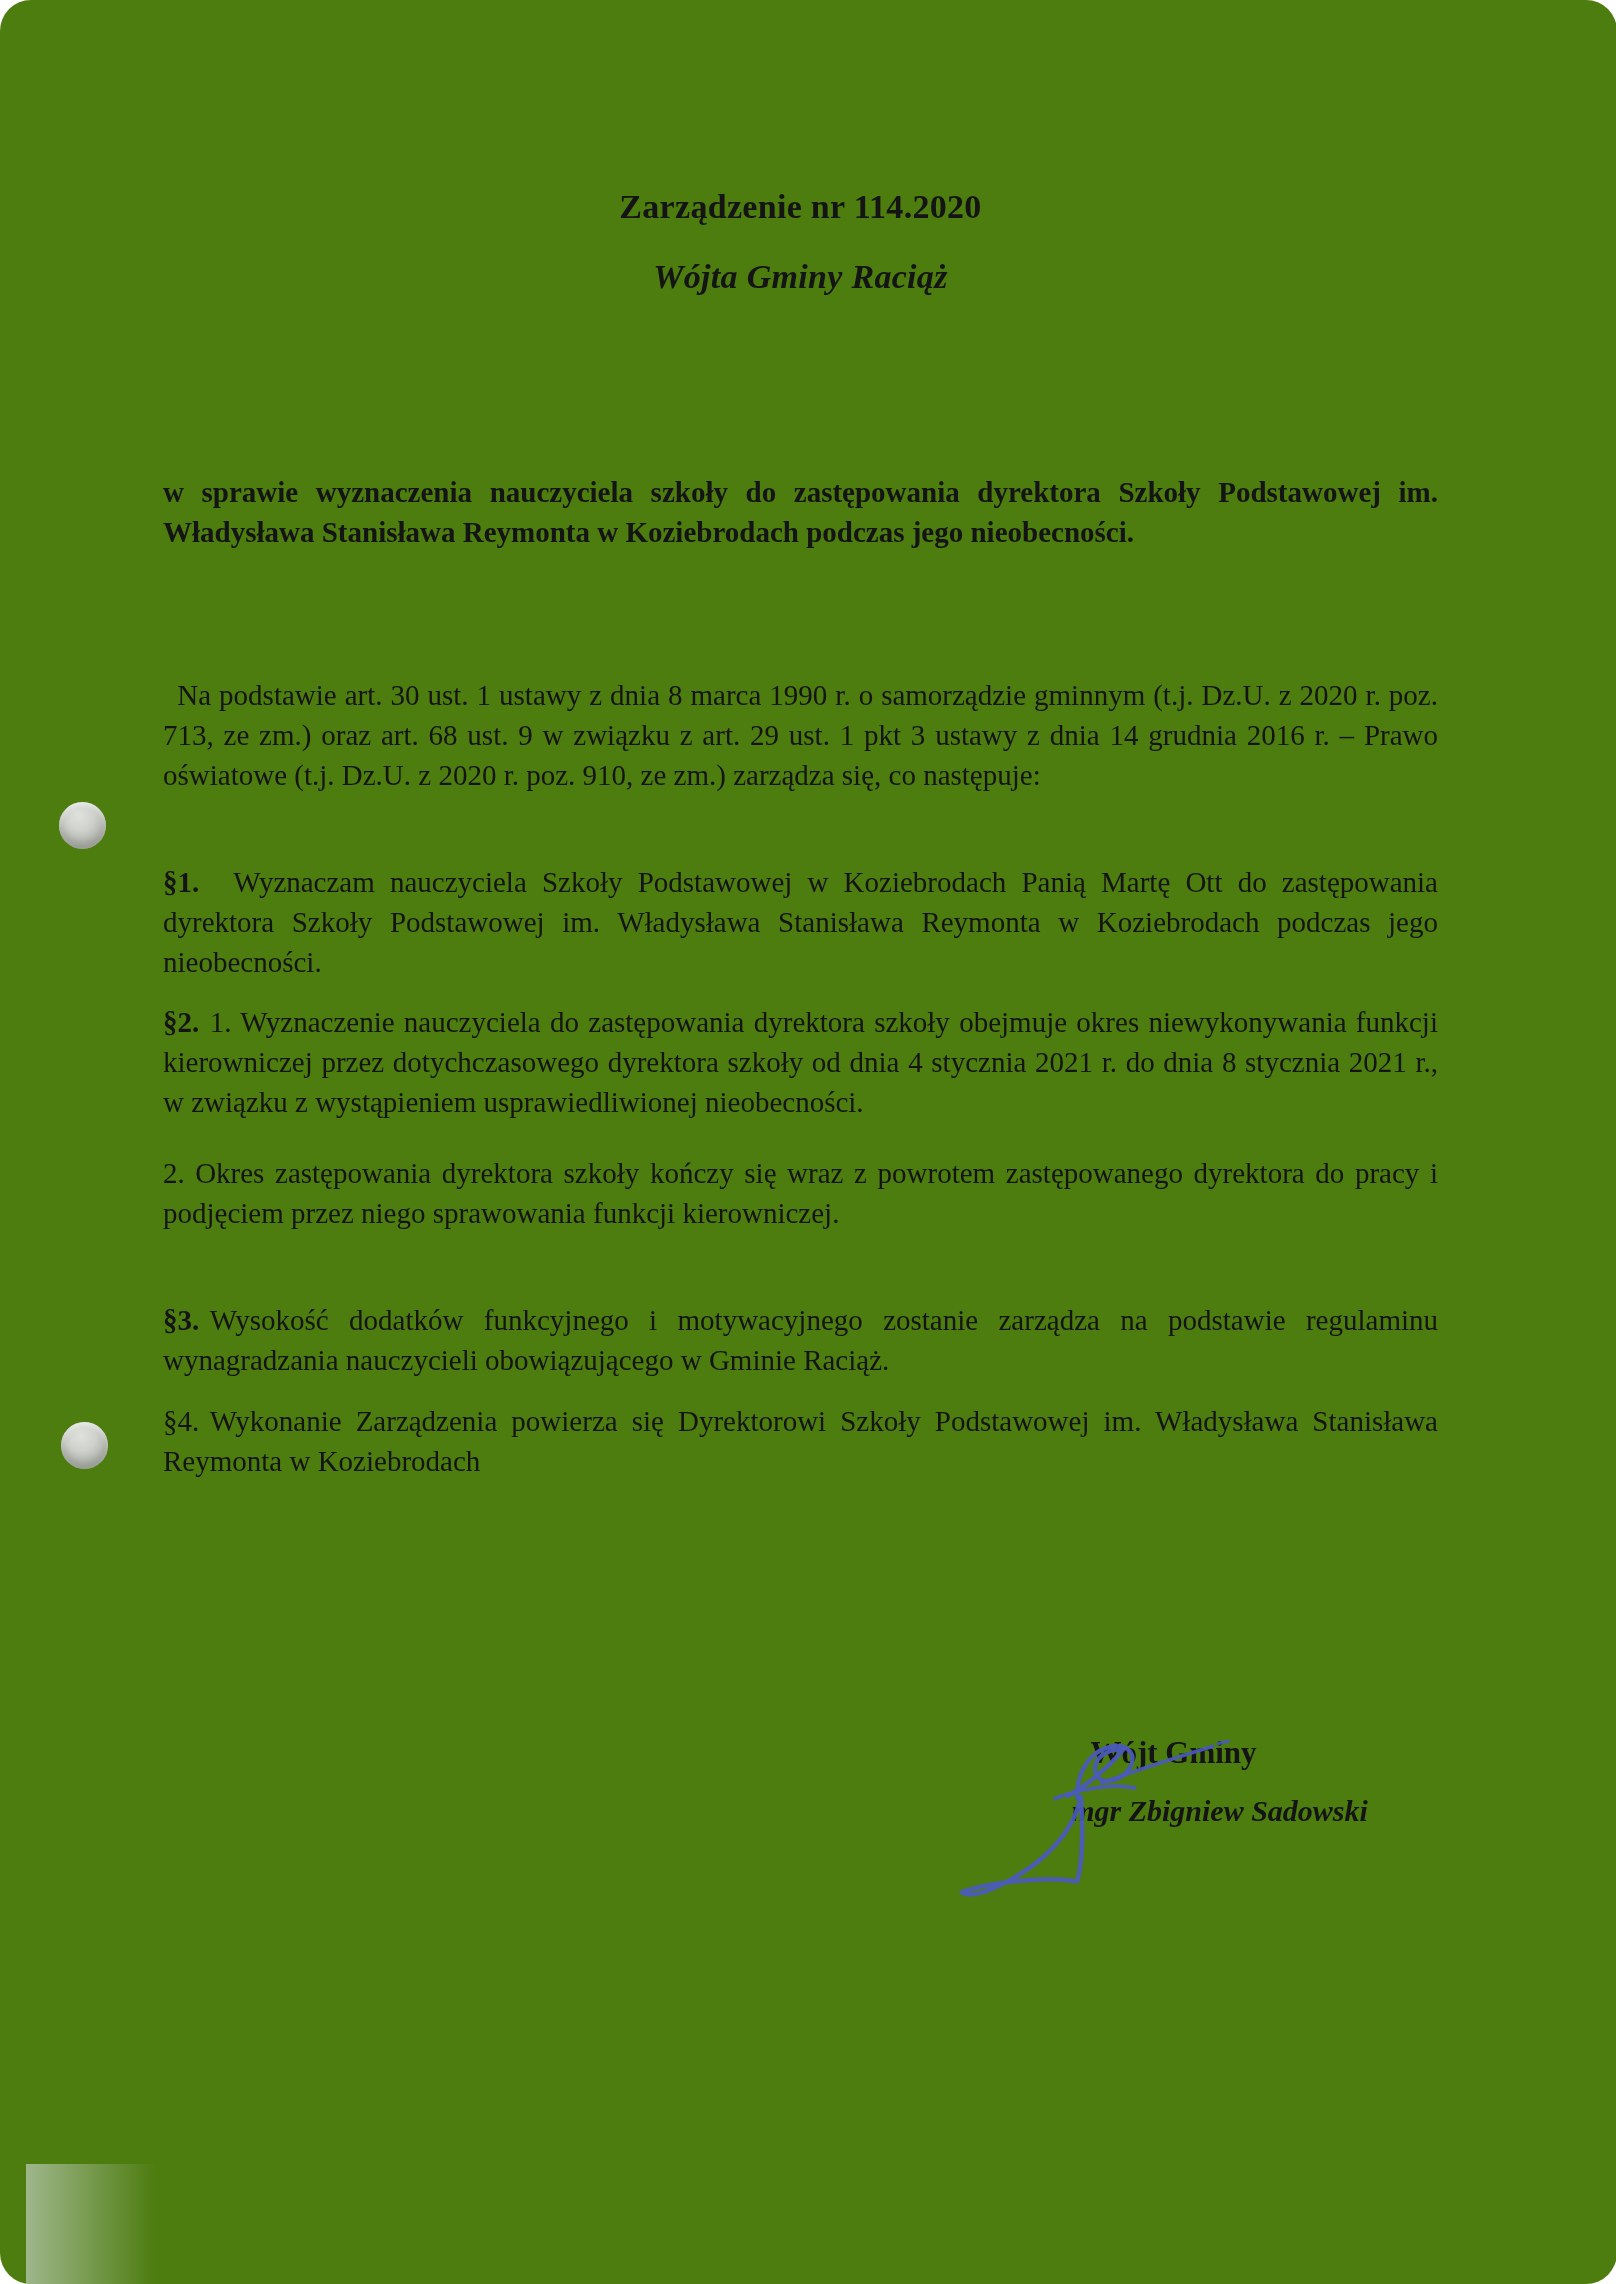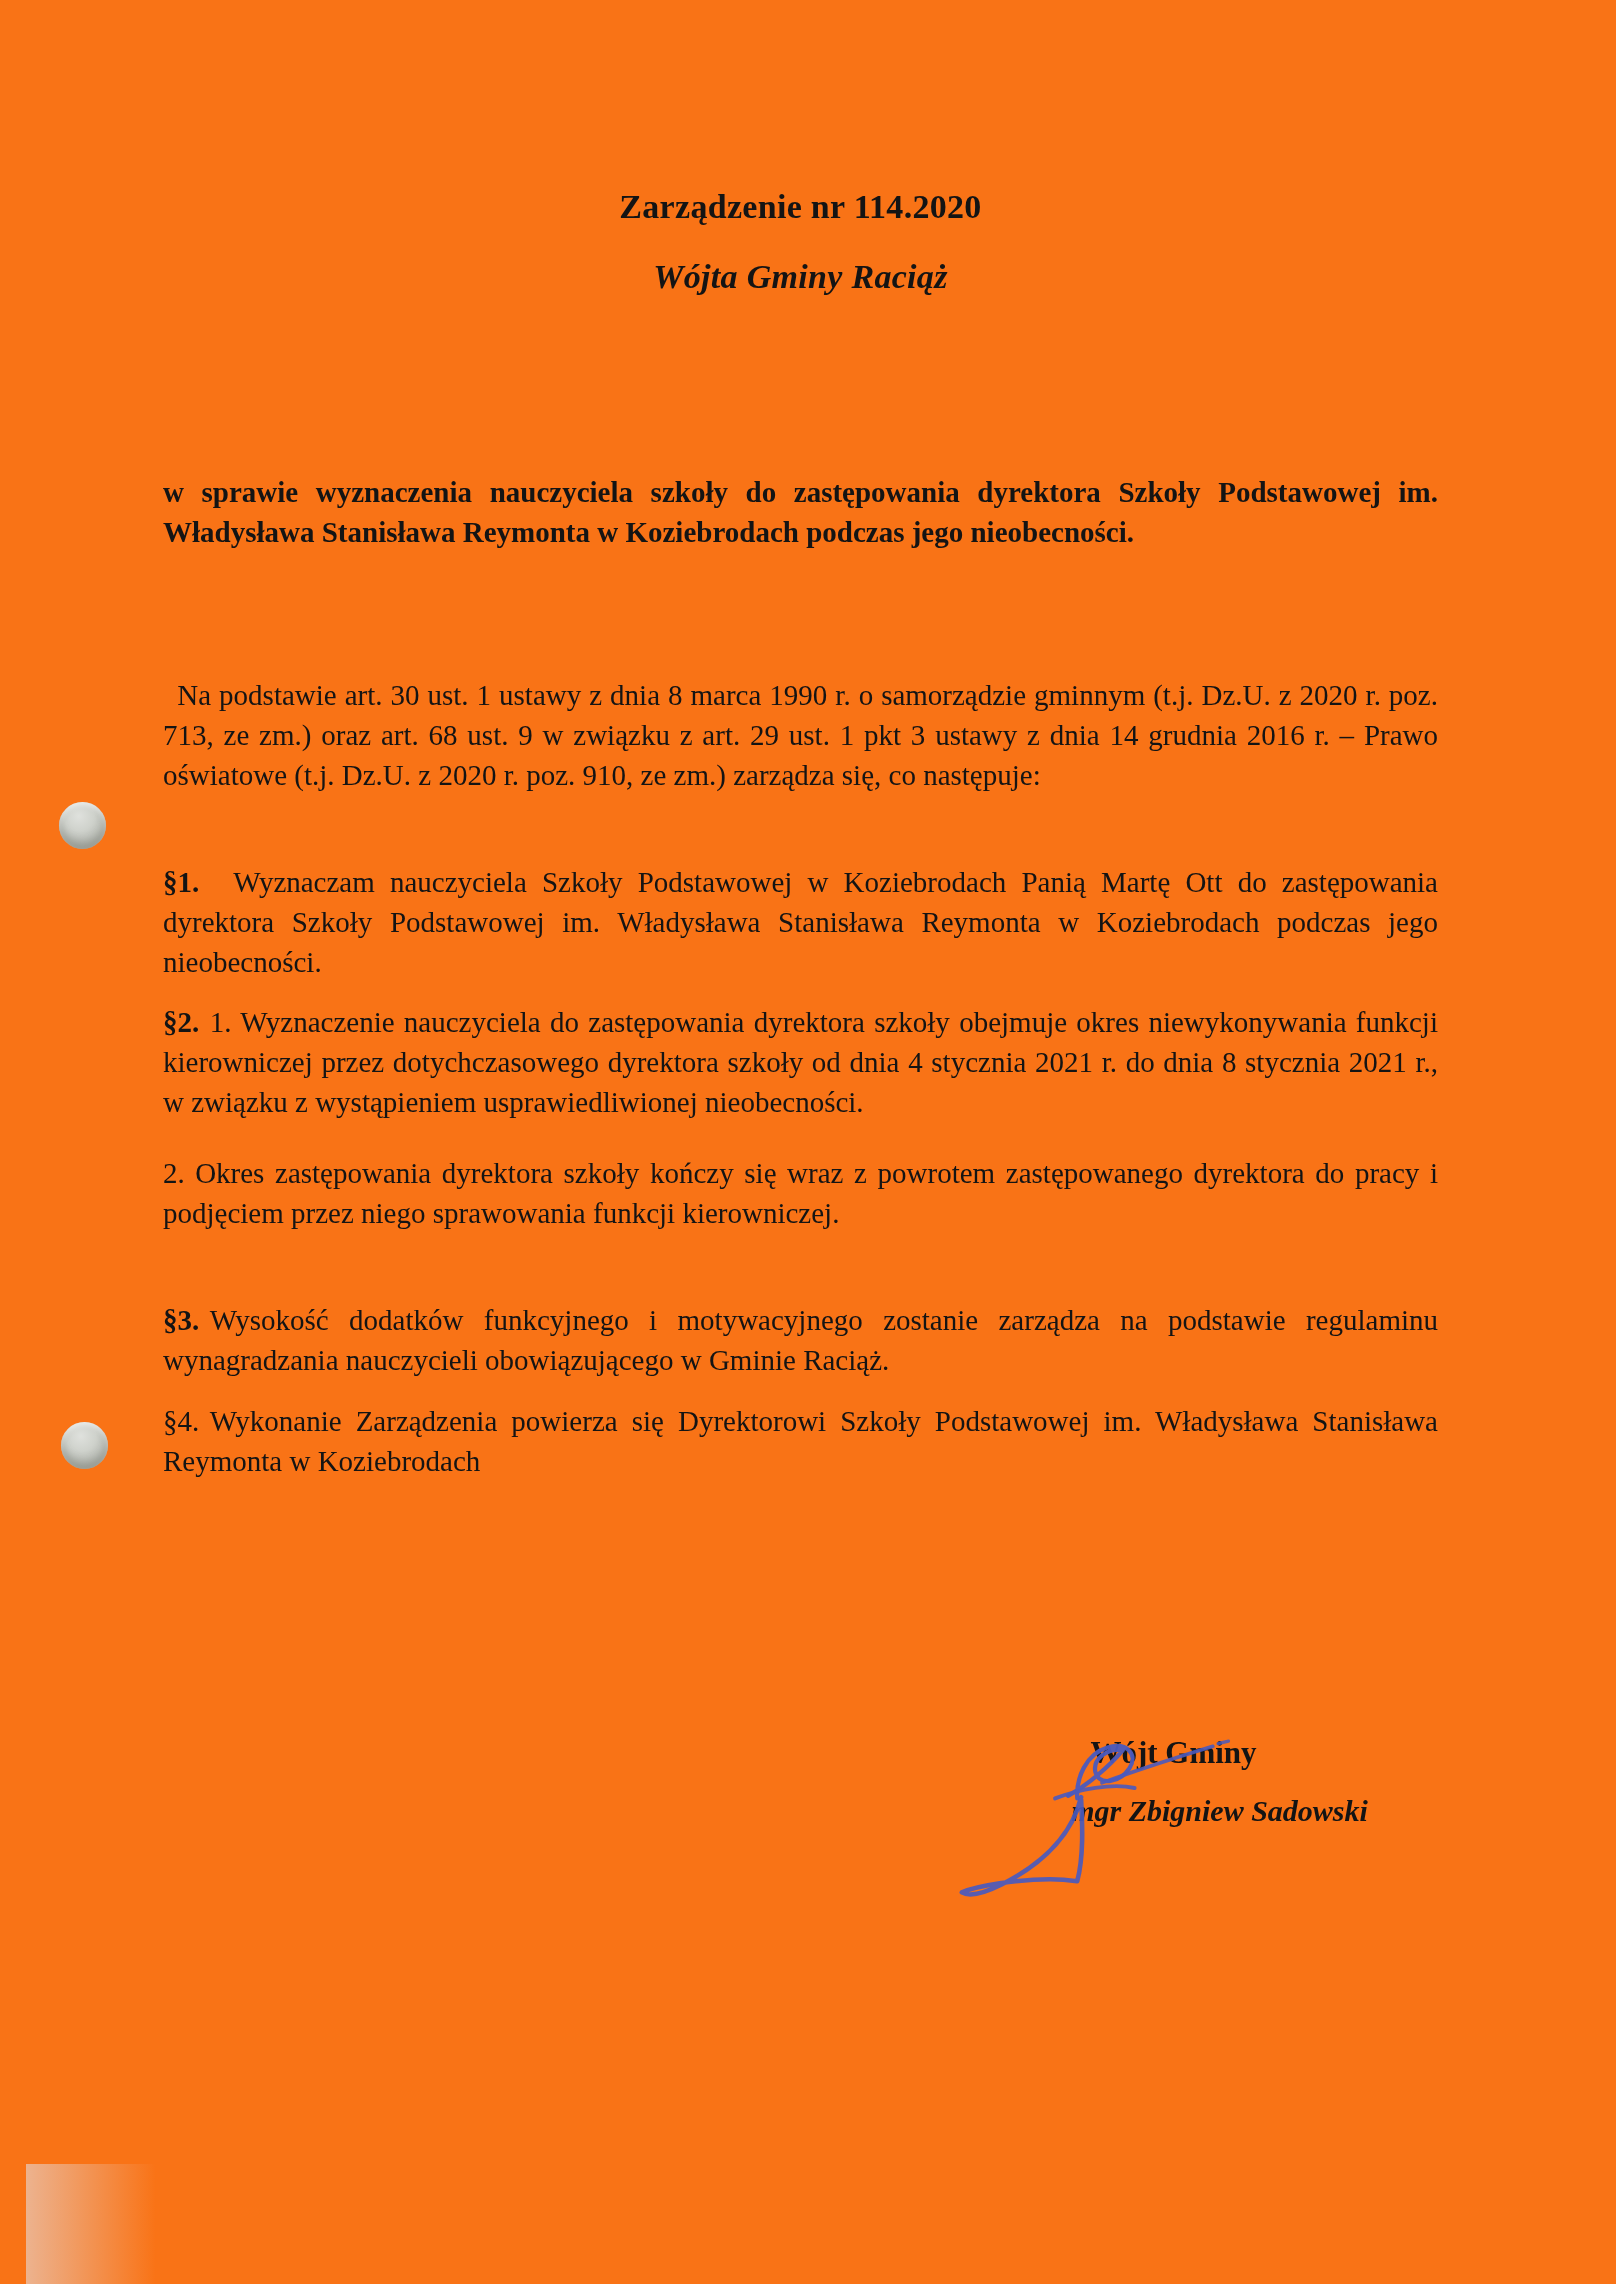--- a/index.html
+++ b/index.html
@@ -1,22 +1,23 @@
 <!DOCTYPE html>
 <html lang="pl" style="font-size:10.4px"><head>
 <meta charset="utf-8">
 <style>
   html,body{margin:0;padding:0;}
   .page{
     position:relative;
     width:1617px;height:2284px;
-    background:#f97316;
+    background:#4d7c0f;
     font-family:"Liberation Serif", serif;
     color:#141414;
     overflow:hidden;
+    border-radius:31px;
   }
   .abs{position:absolute;}
   
   .title-line{
     left:163px;width:1275px;
     text-align:center;
     font-weight:bold;
     font-size:34px;
     letter-spacing:0.3px;
     white-space:nowrap;

